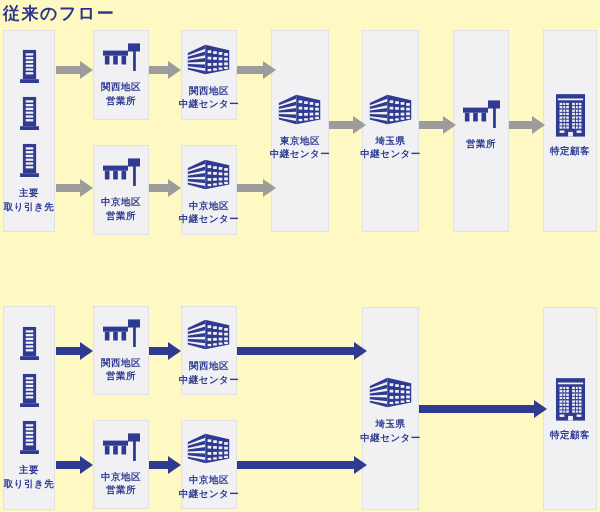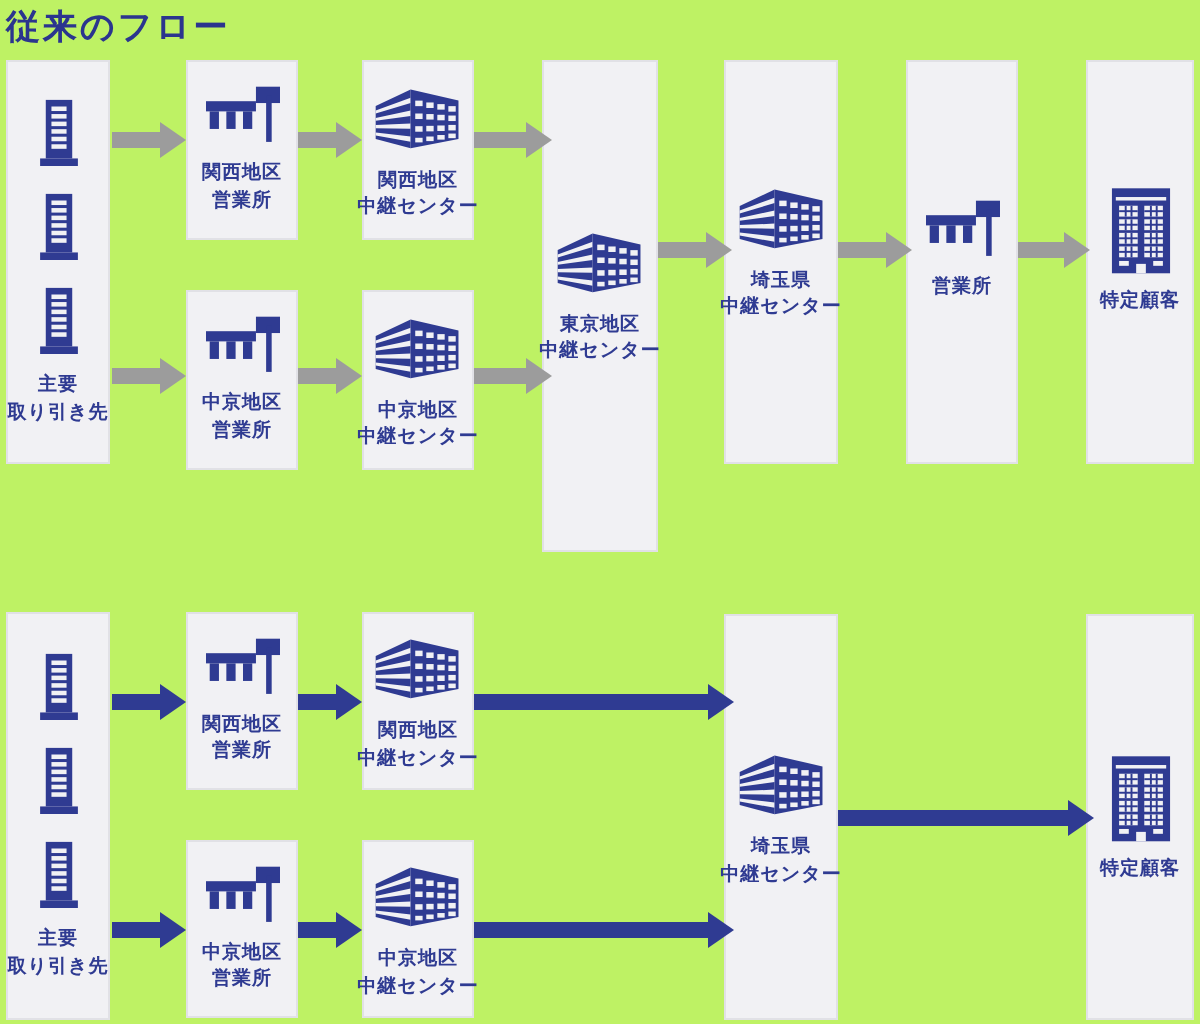--- a/index.html
+++ b/index.html
@@ -1,16 +1,16 @@
 <!DOCTYPE html>
 <html><head>
 <meta charset="utf-8">
 <style>
   html,body{margin:0;padding:0;background:#fff;}
-  .canvas{position:relative;width:600px;height:512px;background:#bef264;overflow:hidden;
+  .canvas{position:relative;width:600px;height:512px;background:#fef9c3;overflow:hidden;
           font-family:"Liberation Sans","DejaVu Sans",sans-serif;}
   .title{position:absolute;font-size:17px;font-weight:bold;color:#2b358e;letter-spacing:1.5px;white-space:nowrap;}
   .node{position:absolute;background:#f1f1f4;border:1px solid #e1e1e6;box-sizing:border-box;
         display:flex;align-items:center;justify-content:center;z-index:1;}
   .content{display:flex;flex-direction:column;align-items:center;}
   .content.up{position:relative;top:-6px;}
   .label{margin-top:7px;color:#2f3b92;font-weight:bold;font-size:9.5px;line-height:1.4;
          letter-spacing:.5px;text-align:center;white-space:nowrap;display:flex;flex-direction:column;align-items:center;}
   .partners .label{margin-top:9px;}
   .tower{display:block;}
@@ -157,21 +157,21 @@
       <svg class="icon" width="46" height="37" viewBox="0 0 50 40">
           <use href="#icon-relay"></use>
         </svg>
       <div class="label">
         <span>中京地区</span>
           <span>中継センター</span>
       </div>
     </div>
   </div>
 
-  <div class="node" style="left:271px;top:30px;width:58px;height:246px">
+  <div class="node" style="left:271px;top:30px;width:58px;height:202px">
     <div class="content up">
       <svg class="icon" width="46" height="37" viewBox="0 0 50 40">
           <use href="#icon-relay"></use>
         </svg>
       <div class="label">
         <span>東京地区</span>
           <span>中継センター</span>
       </div>
     </div>
   </div>

